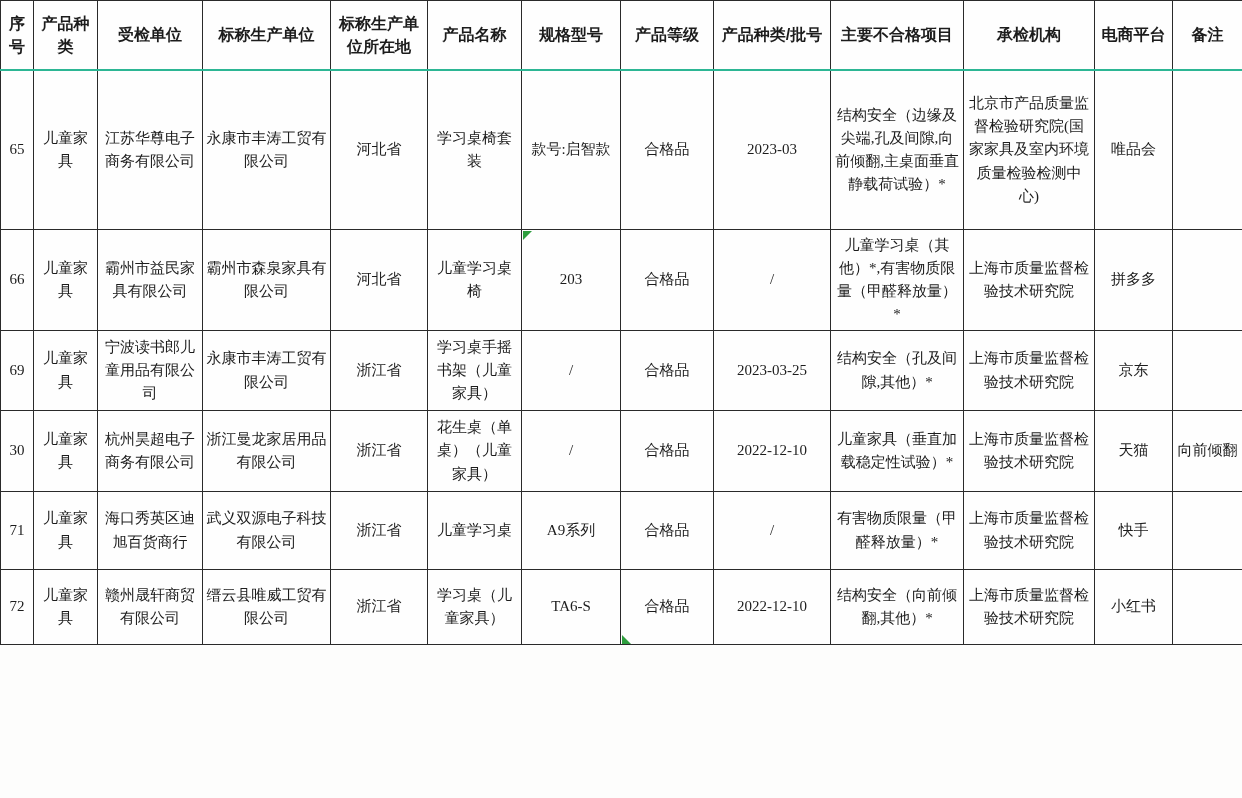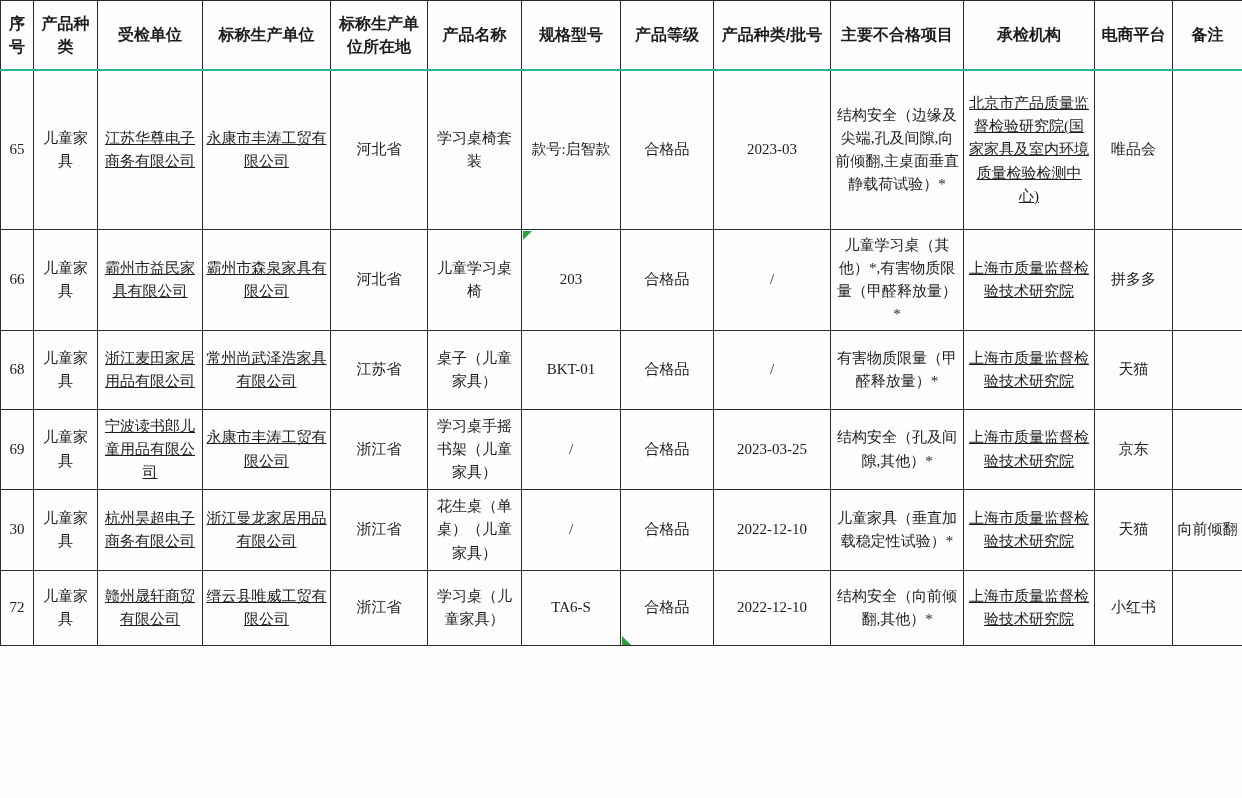--- a/index.html
+++ b/index.html
@@ -38,21 +38,20 @@
     border-bottom: 2px solid #2cb694;
     box-shadow: 0 2px 0 rgba(44, 182, 148, 0.35);
   }
   table.report td {
     font-size: 15px;
     line-height: 1.55;
   }
   
   td.col-inspected, td.col-producer, td.col-agency {
     text-align: left;
-    text-decoration: underline;
   }
   
   tr.r65 td { height: 154px; }
   tr.r66 td { height: 96px; }
   tr.r67 td { height: 74px; }
   tr.r68 td { height: 74px; }
   tr.r69 td { height: 75px; }
   tr.r70 td { height: 76px; }
   tr.r71 td { height: 73px; }
   tr.r72 td { height: 70px; }
@@ -138,35 +137,20 @@
         <span class="corner-marker"></span>
         <span>203</span>
       </td>
       <td>合格品</td>
       <td>/</td>
       <td>儿童学习桌（其他）*,有害物质限量（甲醛释放量）*</td>
       <td class="col-agency">上海市质量监督检验技术研究院</td>
       <td>拼多多</td>
       <td></td>
     </tr>
-    <tr class="r68">
-      <td>68</td>
-      <td>儿童家具</td>
-      <td class="col-inspected">浙江麦田家居用品有限公司</td>
-      <td class="col-producer">常州尚武泽浩家具有限公司</td>
-      <td>江苏省</td>
-      <td>桌子（儿童家具）</td>
-      <td>BKT-01</td>
-      <td>合格品</td>
-      <td>/</td>
-      <td>有害物质限量（甲醛释放量）*</td>
-      <td class="col-agency">上海市质量监督检验技术研究院</td>
-      <td>天猫</td>
-      <td></td>
-    </tr>
     <tr class="r69">
       <td>69</td>
       <td>儿童家具</td>
       <td class="col-inspected">宁波读书郎儿童用品有限公司</td>
       <td class="col-producer">永康市丰涛工贸有限公司</td>
       <td>浙江省</td>
       <td>学习桌手摇书架（儿童家具）</td>
       <td>/</td>
       <td>合格品</td>
       <td>2023-03-25</td>
@@ -182,20 +166,35 @@
       <td class="col-producer">浙江曼龙家居用品有限公司</td>
       <td>浙江省</td>
       <td>花生桌（单桌）（儿童家具）</td>
       <td>/</td>
       <td>合格品</td>
       <td>2022-12-10</td>
       <td>儿童家具（垂直加载稳定性试验）*</td>
       <td class="col-agency">上海市质量监督检验技术研究院</td>
       <td>天猫</td>
       <td>向前倾翻</td>
+    </tr>
+    <tr class="r71">
+      <td>71</td>
+      <td>儿童家具</td>
+      <td class="col-inspected">海口秀英区迪旭百货商行</td>
+      <td class="col-producer">武义双源电子科技有限公司</td>
+      <td>浙江省</td>
+      <td>儿童学习桌</td>
+      <td>A9系列</td>
+      <td>合格品</td>
+      <td>/</td>
+      <td>有害物质限量（甲醛释放量）*</td>
+      <td class="col-agency">上海市质量监督检验技术研究院</td>
+      <td>快手</td>
+      <td></td>
     </tr>
     <tr class="r72">
       <td>72</td>
       <td>儿童家具</td>
       <td class="col-inspected">赣州晟轩商贸有限公司</td>
       <td class="col-producer">缙云县唯威工贸有限公司</td>
       <td>浙江省</td>
       <td>学习桌（儿童家具）</td>
       <td>TA6-S</td>
       <td class="has-marker">

